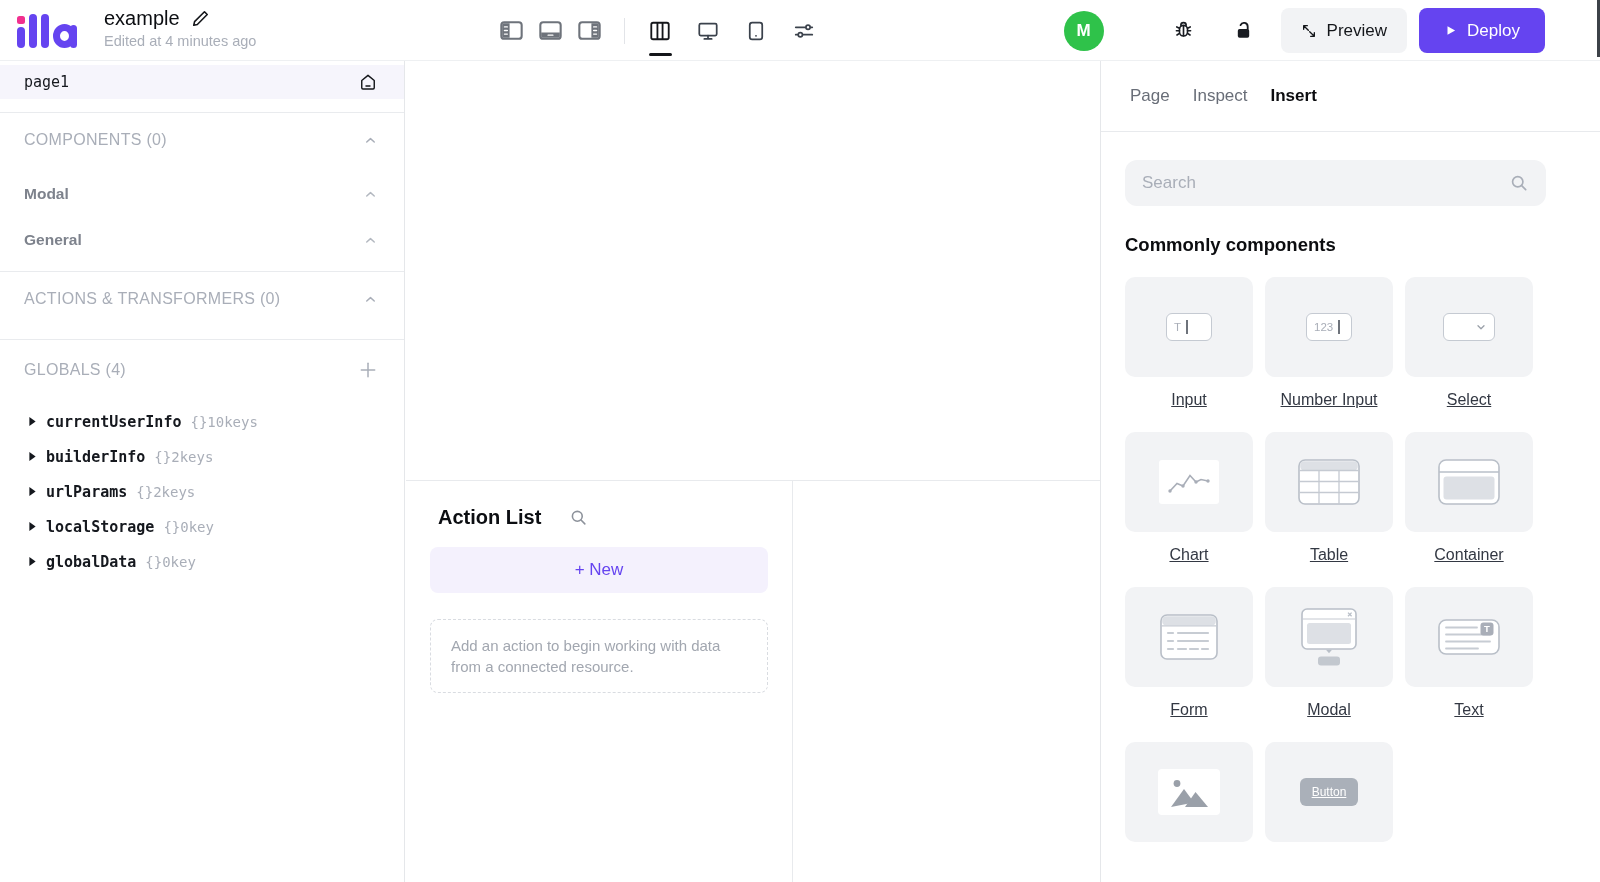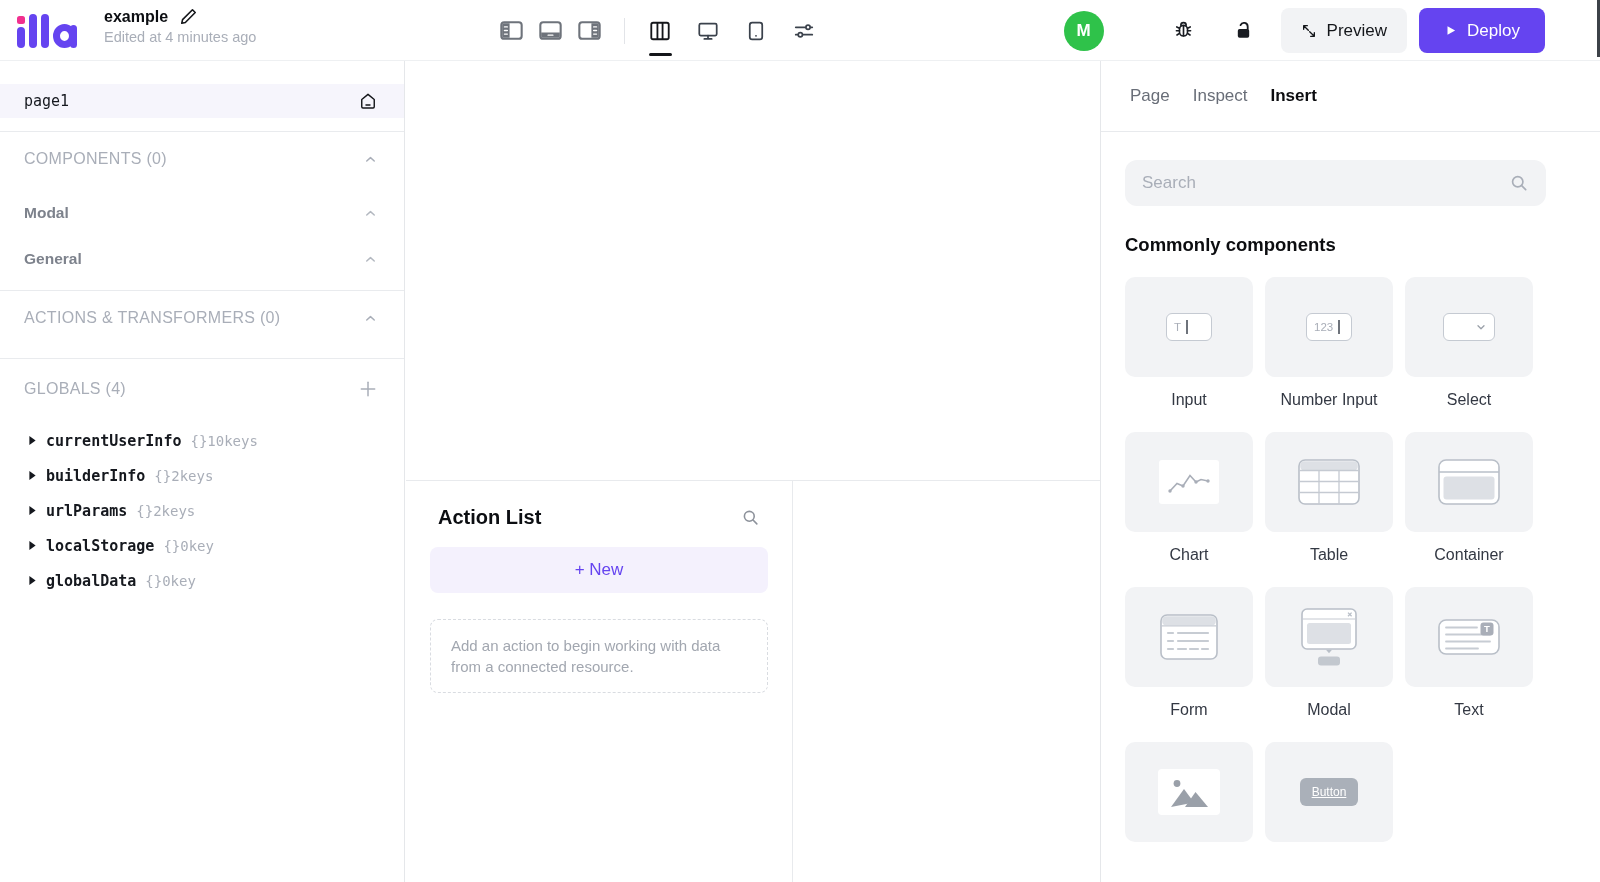--- a/index.html
+++ b/index.html
@@ -18,21 +18,21 @@
   .l-dot { width:8px; height:8px; border-radius:2.5px; background:#f1308f; }
   .l-bar { width:8px; height:34px; background:#6544f0; border-radius:4px; }
   .l-i .l-bar { height:21px; }
   .l-a { position:relative; width:23px; height:24px; }
   .l-ring { position:absolute; left:0; top:0; width:23px; height:24px; border-radius:50%;
     border:7px solid #6544f0; }
   .l-abar { position:absolute; right:-1px; top:1px; width:7px; height:23px; background:#6544f0; border-radius:3.5px; }
 
   .title-block { position:absolute; left:104px; top:7px; }
   .title-row { display:flex; align-items:center; gap:11px; }
-  .app-name { font-size:16px; font-weight:700; color:#0c0e12; }
+  .app-name { font-size:20px; font-weight:400; color:#0c0e12; }
   .edited { margin-top:3px; font-size:14.5px; color:#a9aeb8; }
 
   .center-icons { position:absolute; left:499px; top:0; height:61px; display:flex; align-items:center; }
   .icon-btn { background:none; border:none; cursor:pointer; display:flex; align-items:center;
     justify-content:center; width:24px; height:30px; padding:0; position:relative; }
   .panel-group { display:flex; gap:15px; }
   .view-group { display:flex; gap:24px; }
   .vdiv { width:1px; height:26px; background:#e2e4e8; margin:0 23px; }
   .icon-btn.active::after { content:""; position:absolute; left:0; right:0; margin:auto;
     bottom:-10px; width:23px; height:3px; border-radius:2px; background:#14161a; }
@@ -51,34 +51,34 @@
 
   
   .sidebar { position:absolute; left:0; top:61px; width:405px; height:821px;
     border-right:1px solid #e5e7ea; background:#fff; }
   .sb-row { padding:0 26px 0 24px; display:flex; align-items:center; justify-content:space-between; }
   .sb-head { height:28px; color:#a9aeb8; font-size:16px; letter-spacing:.3px; }
   .sb-sub { height:24px; color:#7d828c; font-size:15.5px; font-weight:600; }
   .sb-divider { height:1px; background:#e9ebee; }
   .page-row { height:34px; background:#f6f5fc; cursor:pointer; }
   .page-name { font-size:15px; font-weight:500; color:#15181e; }
-  .mt25{margin-top:25px}.mt21{margin-top:23px}.mt13{margin-top:13px}.mt28{margin-top:28px}
+  .mt25{margin-top:25px}.mt21{margin-top:4px}.mt13{margin-top:13px}.mt28{margin-top:28px}
   .mt22{margin-top:22px}.mt19{margin-top:19px}.mt26{margin-top:26px}.mt16{margin-top:16px}.mt20{margin-top:20px}
   .global-item { height:35px; display:flex; align-items:center; padding-left:28px; cursor:pointer; }
   .g-caret { margin-right:9px; display:flex; }
   .g-name { font-size:15px; font-weight:700; color:#15181e; }
   .g-meta { margin-left:9px; font-size:14px; color:#a9aeb8; }
 
   
   .canvas { position:absolute; left:406px; top:61px; width:694px; height:420px;
     background:#fff; border-bottom:1px solid #e8eaed; }
   .bottom-vdiv { position:absolute; left:792px; top:481px; width:1px; height:401px; background:#e8eaed; }
   .action-panel { position:absolute; left:406px; top:481px; width:386px; height:401px;
     padding:20px 24px 0 24px; background:#fff; }
-  .ap-title-row { display:flex; align-items:center; justify-content:space-between; height:32px; padding:0 8px 0 8px;gap:28px; }
+  .ap-title-row { display:flex; align-items:center; height:32px; padding:0 8px 0 8px;gap:28px; }
   .ap-title { font-size:20px; font-weight:700; color:#0c0e12; }
   .ap-search { background:none; border:none; cursor:pointer; display:flex; }
   .btn-new { margin-top:14px; width:100%; height:46px; border:none; border-radius:8px;
     background:#f4f1fd; color:#6544f0; font-size:17px; font-weight:500; cursor:pointer;
     font-family:"Liberation Sans",sans-serif; }
   .ap-hint { margin-top:26px; border:1px dashed #d9dce1; border-radius:8px; padding:15px 20px;
     color:#a2a7b0; font-size:15px; line-height:21px; }
 
   
   .right-panel { position:absolute; left:1100px; top:61px; width:576px; height:821px;
@@ -91,21 +91,21 @@
     border-radius:12px; display:flex; align-items:center; padding:0 17px; }
   .search-wrap input { flex:1; border:none; background:transparent; outline:none;
     font-size:17px; color:#1d2129; font-family:"Liberation Sans",sans-serif; }
   .search-wrap input::placeholder { color:#a9aeb8; }
   .rp-section-title { margin:28px 24px 0 24px; font-size:18.5px; font-weight:700; color:#0c0d10; height:24px; }
   .comp-grid { margin:19px 24px 0 24px; width:408px; display:grid;
     grid-template-columns:repeat(3,128px); column-gap:12px; row-gap:22px; }
   .comp-cell { display:flex; flex-direction:column; align-items:center; }
   .comp-card { width:128px; height:100px; background:#f2f3f5; border-radius:10px;
     display:flex; align-items:center; justify-content:center; cursor:grab; }
-  .comp-label { margin-top:13px; font-size:16px; color:#333843; text-align:center; line-height:20px; min-height:20px; }
+  .comp-label { margin-top:13px; font-size:16px; color:#333843; text-align:center; line-height:20px; min-height:20px;text-decoration:underline; }
 
   .mini-input { width:46px; height:28px; background:#fff; border:1.5px solid #c5cad2; border-radius:6px;
     display:flex; align-items:center; padding-left:7px; gap:5px; }
   .mi-txt { color:#a9aeb8; font-size:11.5px; }
   .mi-cursor { width:1.5px; height:14px; background:#6e737b; }
   .mini-input.sel { width:52px; justify-content:flex-end; padding:0 7px 0 0; }
   .mini-chart { width:60px; height:44px; background:#fff; border-radius:3px;
     display:flex; align-items:center; justify-content:center; }
   .mini-imgbox { width:62px; height:46px; background:#fff; border-radius:4px;
     display:flex; align-items:center; justify-content:center; overflow:hidden; }

